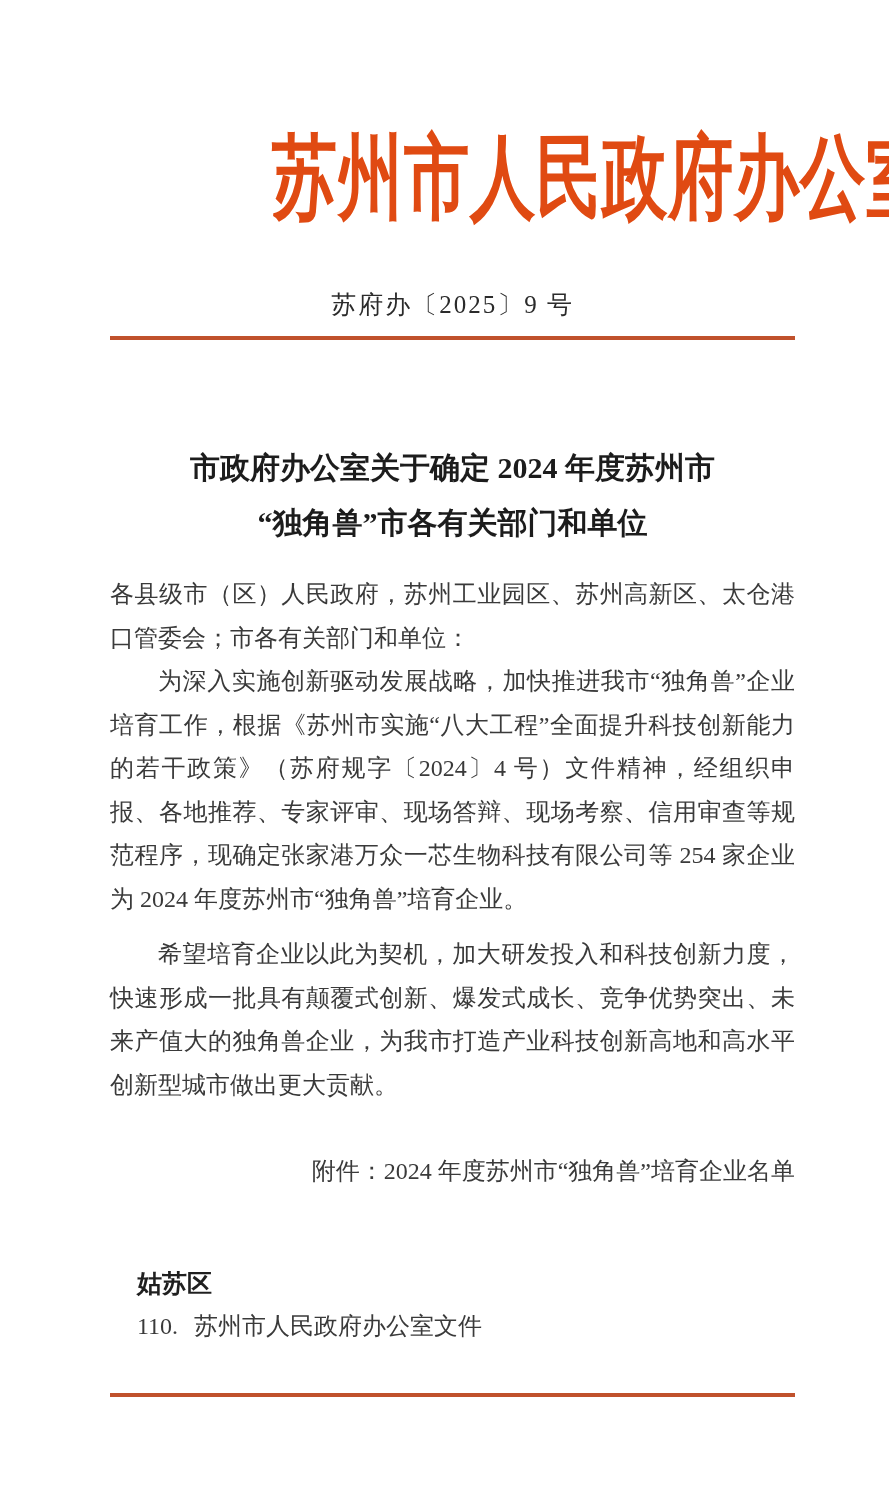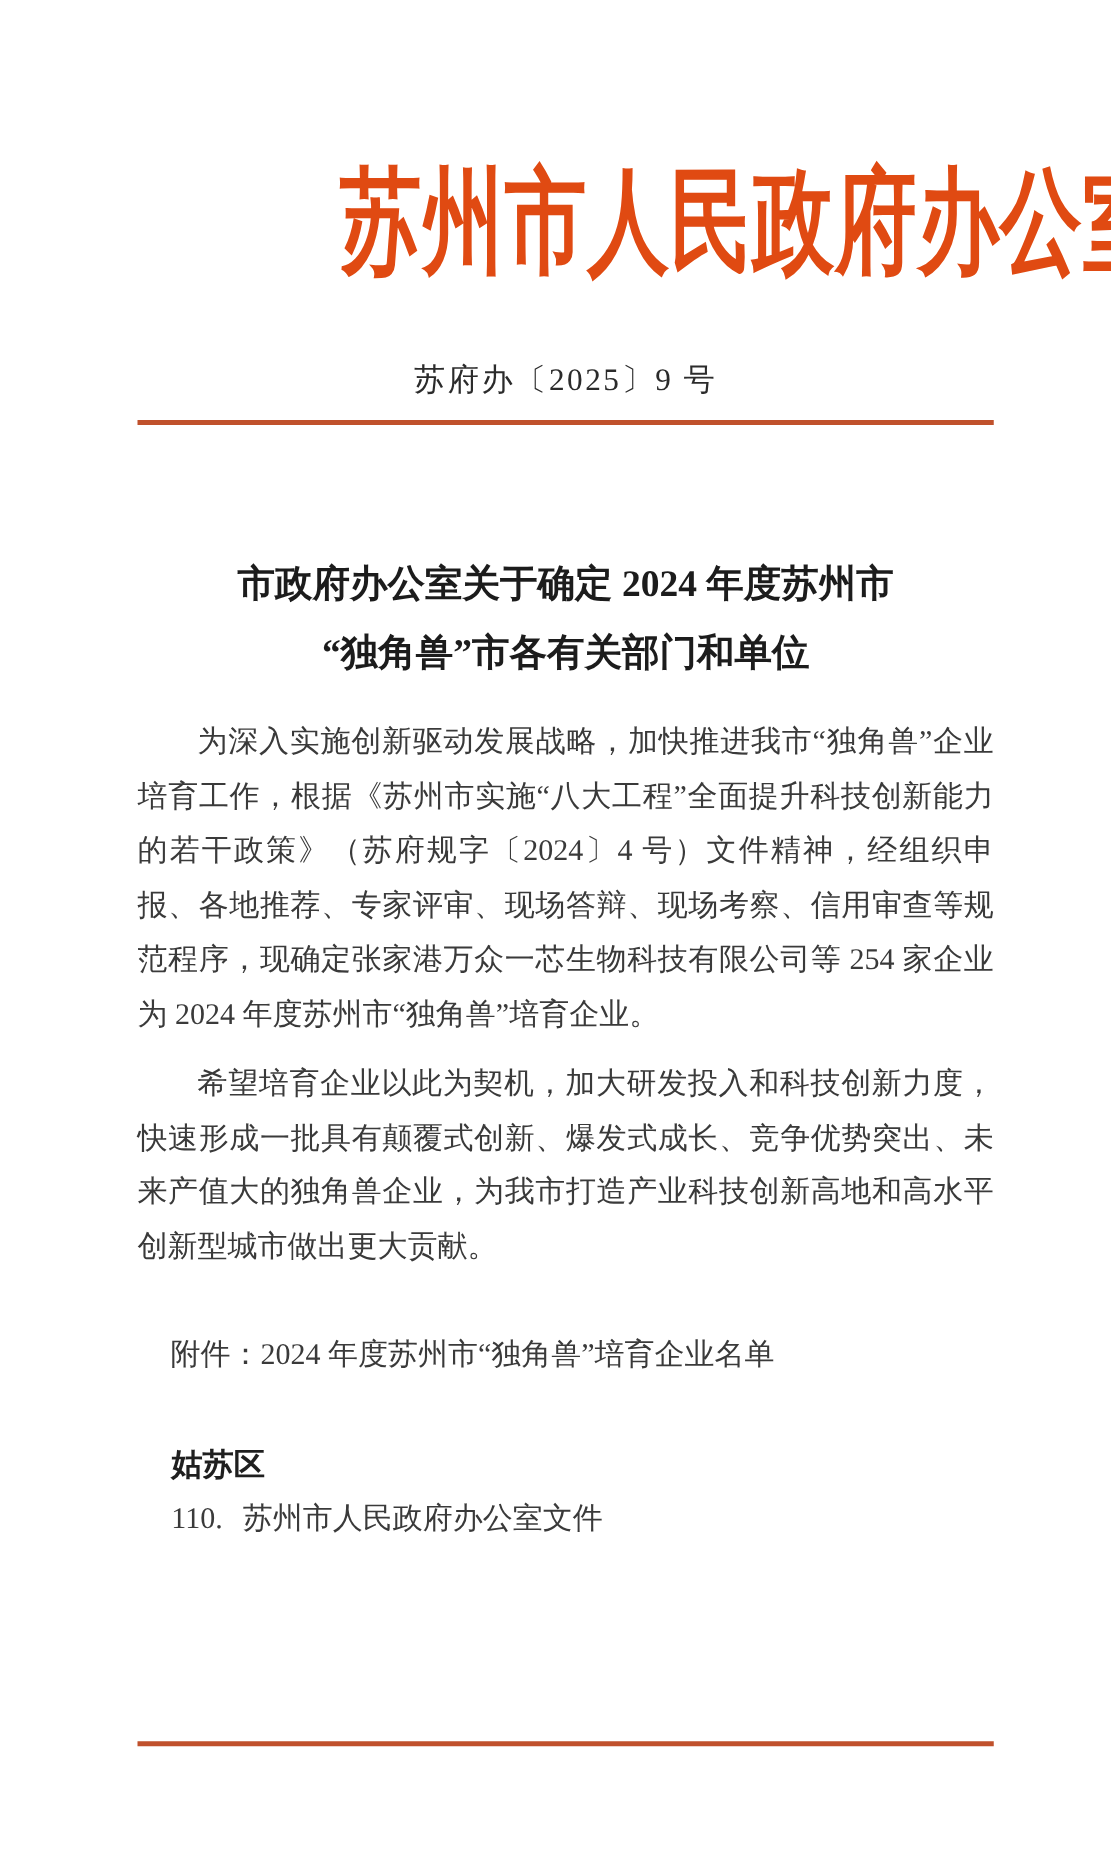--- a/index.html
+++ b/index.html
@@ -77,24 +77,24 @@
     line-height: 43.5px;
     color: var(--body-text);
     text-align: justify;
   }
   .body p { margin: 0; }
   .para { text-indent: 2em; }
   .para-gap { margin-top: 12px !important; }
   .attachment {
     margin-top: 43px !important;
     text-indent: 1.1em;
-    text-align: left;
+    text-align: right;
   }
   .district {
-    margin-top: 44px;
+    margin-top: 68px;
     padding-left: 27px;
     font-family: "Liberation Sans", "DejaVu Sans", sans-serif;
     font-weight: bold;
     font-size: 25px;
     line-height: 43.5px;
     color: #1f1f1f;
   }
   .entry {
     padding-left: 27px;
     font-size: 24px;
@@ -116,20 +116,21 @@
     <div class="doc-number">苏府办〔2025〕9 号</div>
 
     <div class="rule rule-top"></div>
 
     <div class="doc-title">
       <div>市政府办公室关于确定 2024 年度苏州市</div>
       <div>“独角兽”市各有关部门和单位</div>
     </div>
 
     <div class="body">
+      <p>各县级市（区）人民政府，苏州工业园区、苏州高新区、太仓港口管委会；市各有关部门和单位：</p>
       <p class="para">为深入实施创新驱动发展战略，加快推进我市“独角兽”企业培育工作，根据《苏州市实施“八大工程”全面提升科技创新能力的若干政策》（苏府规字〔2024〕4 号）文件精神，经组织申报、各地推荐、专家评审、现场答辩、现场考察、信用审查等规范程序，现确定张家港万众一芯生物科技有限公司等 254 家企业为 2024 年度苏州市“独角兽”培育企业。</p>
       <p class="para para-gap">希望培育企业以此为契机，加大研发投入和科技创新力度，快速形成一批具有颠覆式创新、爆发式成长、竞争优势突出、未来产值大的独角兽企业，为我市打造产业科技创新高地和高水平创新型城市做出更大贡献。</p>
       <p class="attachment">附件：2024 年度苏州市“独角兽”培育企业名单</p>
 
       <div class="district">姑苏区</div>
 
       <div class="entry">
         <span class="entry-no">110.</span><span class="entry-name">苏州市人民政府办公室文件</span>
       </div>
     </div>

